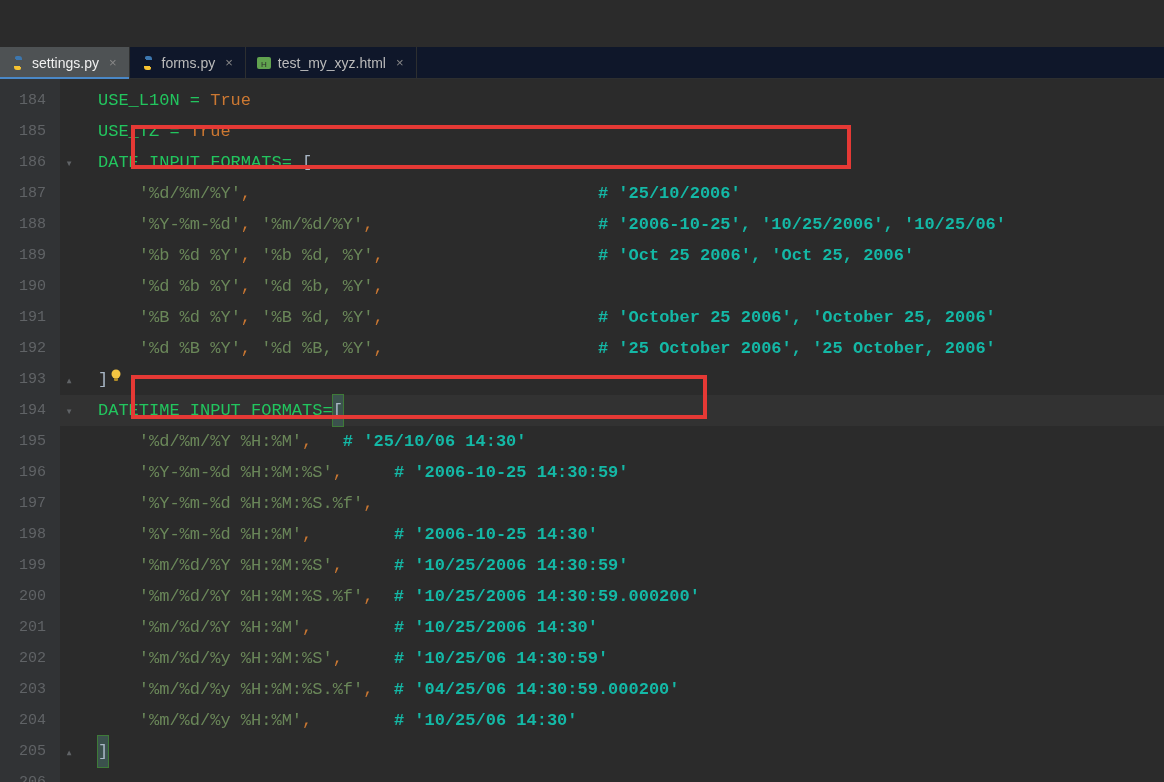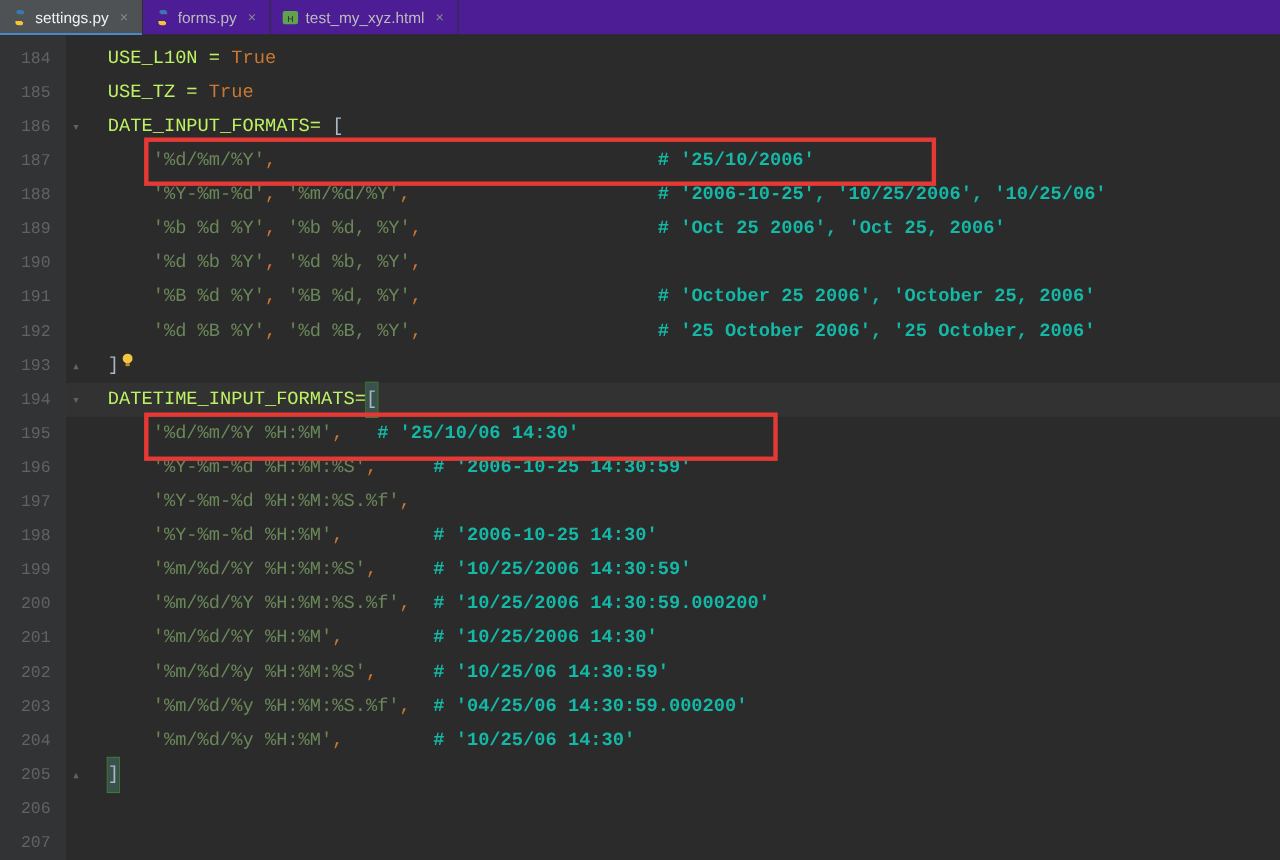--- a/index.html
+++ b/index.html
@@ -12,25 +12,26 @@
     font-size: 17px;
     color: #a9b7c6;
     overflow: hidden;
   }
 
   
   .tab-bar {
     display: flex;
     align-items: stretch;
     height: 31px;
-    background: #4c1d95;
+    background: #0f172a;
     border-bottom: 1px solid #2d2f30;
     user-select: none;
     font-family: "Segoe UI", "Helvetica Neue", Arial, sans-serif;
     font-size: 14px;
+    margin-top: 47px;
   }
   .tab {
     display: flex;
     align-items: center;
     padding: 0 12px 0 10px;
     color: #bbbbbb;
     border-right: 1px solid #2d2f30;
     gap: 6px;
     cursor: pointer;
     position: relative;
@@ -112,21 +113,21 @@
     line-height: 12px;
     display: inline-block;
     width: 10px;
     text-align: center;
   }
 
   
   .c-str   { color: #6a8759; }  
   .c-num   { color: #cc7832; }  
   .c-pun   { color: #a9b7c6; }  
-  .c-ident { color: #bef264; }
+  .c-ident { color: #22c55e; }
   .c-comm  { color: #14b8a6; font-weight: bold; }  
   .c-orange{ color: #cc7832; }
 
   
   .bracket-match {
     outline: 1px solid #3e7a38;
     background: #3b514d;
   }
 
   

